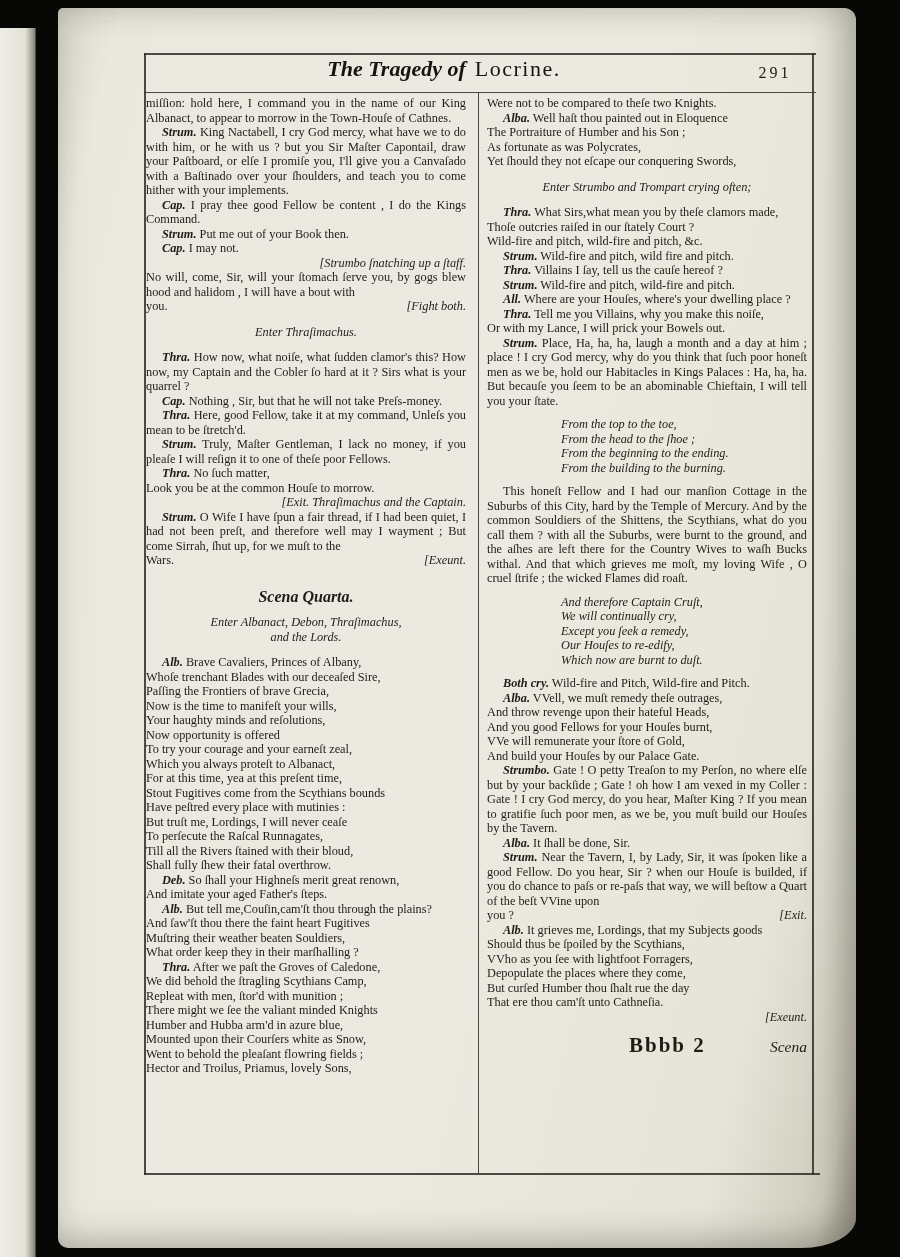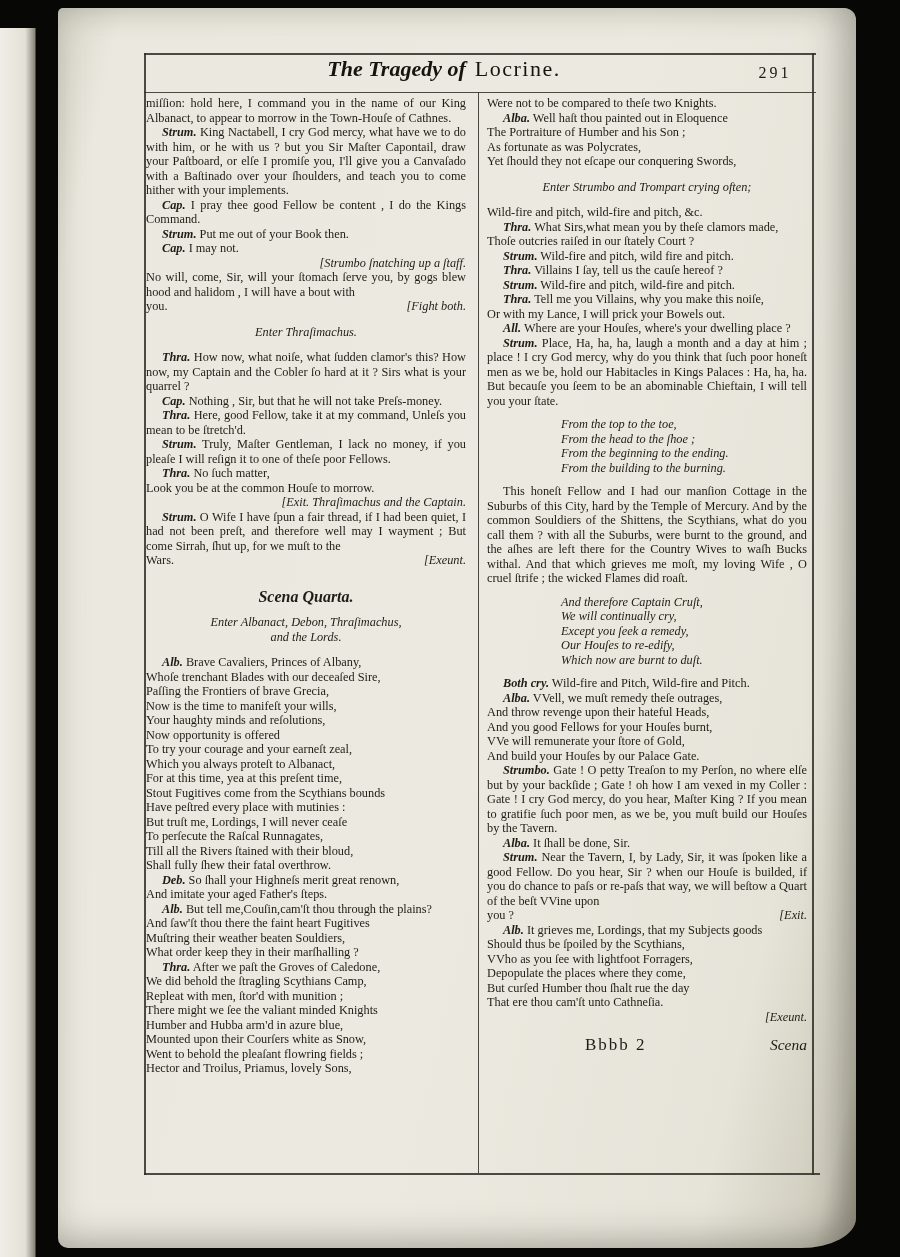--- a/index.html
+++ b/index.html
@@ -55,21 +55,21 @@
   .speechlines .first{text-indent:1.3em;}
   .vline{text-align:left;}
   .verse{margin:9px 0 9px 74px;text-align:left;}
   .verse.it{font-style:italic;}
   .enter{ text-align:center;font-style:italic;margin:11px 0;text-indent:0;}
   .scene{ text-align:center;font-style:italic;font-weight:bold;font-size:16px;margin:22px 0 8px;text-indent:0;}
   .stage{ text-align:right;font-style:italic;}
   .split{display:flex;justify-content:space-between;text-indent:0;}
   .split .right{font-style:italic;}
   .sigline{display:flex;justify-content:space-between;padding-left:98px;margin-top:14px;align-items:baseline;}
-  .sig{font-weight:normal;font-size:17px;letter-spacing:2px;font-style:normal;}
+  .sig{font-weight:bold;font-size:21px;letter-spacing:2px;font-style:normal;margin-left:44px;}
   .catch{font-style:italic;font-size:15.5px;}
 </style>
 </head>
 <body>
 
 <div class="prev-page-strip"></div>
 
 <div class="page">
   <div class="rule rule-top1"></div>
   <div class="rule rule-top2"></div>
@@ -161,33 +161,33 @@
       </div>
       <div class="blk speechlines">
         <div class="vline first"><span class="speaker">Alba.</span> Well haſt thou painted out in Eloquence</div>
         <div class="vline">The Portraiture of Humber and his Son ;</div>
         <div class="vline">As fortunate as was Polycrates,</div>
         <div class="vline">Yet ſhould they not eſcape our conquering Swords,</div>
       </div>
       <div class="blk enter">
         <div>Enter Strumbo and Trompart crying often;</div>
       </div>
-      <div class="blk para">Wild-fire and pitch, wild-fire and pitch, &amp;c.</div>
       <div class="blk speechlines">
         <div class="vline first"><span class="speaker">Thra.</span> What Sirs,what mean you by theſe clamors made,</div>
         <div class="vline">Thoſe outcries raiſed in our ſtately Court ?</div>
       </div>
+      <div class="blk para">Wild-fire and pitch, wild-fire and pitch, &amp;c.</div>
       <div class="blk speech"><span class="speaker">Strum.</span> Wild-fire and pitch, wild fire and pitch.</div>
       <div class="blk speech"><span class="speaker">Thra.</span> Villains I ſay, tell us the cauſe hereof ?</div>
       <div class="blk speech"><span class="speaker">Strum.</span> Wild-fire and pitch, wild-fire and pitch.</div>
+      <div class="blk speech"><span class="speaker">All.</span> Where are your Houſes, where's your dwelling place ?</div>
       <div class="blk speechlines">
         <div class="vline first"><span class="speaker">Thra.</span> Tell me you Villains, why you make this noiſe,</div>
         <div class="vline">Or with my Lance, I will prick your Bowels out.</div>
       </div>
-      <div class="blk speech"><span class="speaker">All.</span> Where are your Houſes, where's your dwelling place ?</div>
       <div class="blk speech"><span class="speaker">Strum.</span> Place, Ha, ha, ha, laugh a month and a day at him ; place ! I cry God mercy, why do you think that ſuch poor honeſt men as we be, hold our Habitacles in Kings Palaces :  Ha, ha, ha.  But becauſe you ſeem to be an abominable Chieftain, I will tell you your ſtate.</div>
       <div class="blk verse it">
         <div class="vline">From the top to the toe,</div>
         <div class="vline">From the head to the ſhoe ;</div>
         <div class="vline">From the beginning to the ending.</div>
         <div class="vline">From the building to the burning.</div>
       </div>
       <div class="blk para ind">This honeſt Fellow and I had our manſion Cottage in the Suburbs of this City, hard by the Temple of Mercury. And by the common Souldiers of the Shittens, the Scythians, what do you call them ?  with all the Suburbs, were burnt to the ground, and the aſhes are left there for the Country Wives to waſh Bucks withal.  And that which grieves me moſt, my loving Wife , O cruel ſtrife ; the wicked Flames did roaſt.</div>
       <div class="blk verse it">
         <div class="vline">And therefore Captain Cruſt,</div>

